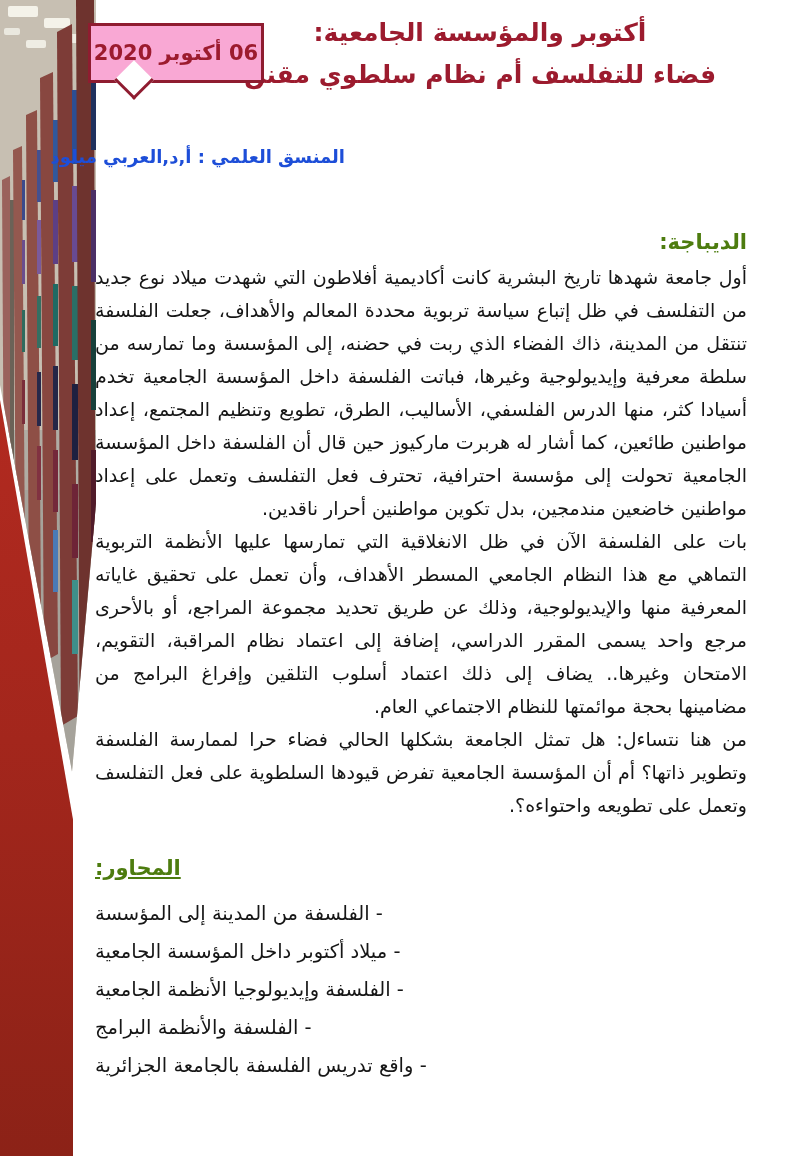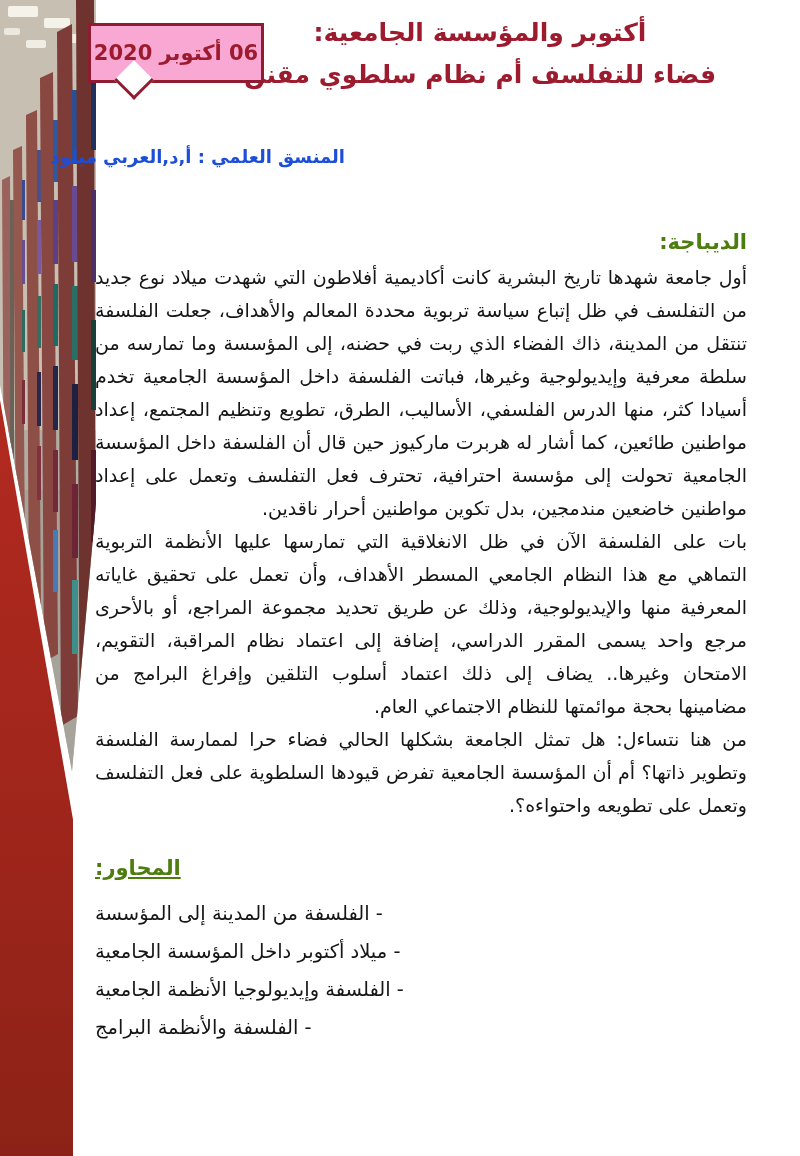--- a/index.html
+++ b/index.html
@@ -145,15 +145,16 @@
   <p>بات على الفلسفة الآن في ظل الانغلاقية التي تمارسها عليها الأنظمة التربوية التماهي مع هذا النظام الجامعي المسطر الأهداف، وأن تعمل على تحقيق غاياته المعرفية منها والإيديولوجية، وذلك عن طريق تحديد مجموعة المراجع، أو بالأحرى مرجع واحد يسمى المقرر الدراسي، إضافة إلى اعتماد نظام المراقبة، التقويم، الامتحان وغيرها.. يضاف إلى ذلك اعتماد أسلوب التلقين وإفراغ البرامج من مضامينها بحجة موائمتها للنظام الاجتماعي العام.</p>
   <p>من هنا نتساءل: هل تمثل الجامعة بشكلها الحالي فضاء حرا لممارسة الفلسفة وتطوير ذاتها؟ أم أن المؤسسة الجامعية تفرض قيودها السلطوية على فعل التفلسف وتعمل على تطويعه واحتواءه؟.</p>
 
   <div class="axes">
     <h2>المحاور:</h2>
     <ul>
       <li>- الفلسفة من المدينة إلى المؤسسة</li>
       <li>-  ميلاد أكتوبر داخل المؤسسة الجامعية</li>
       <li>- الفلسفة وإيديولوجيا الأنظمة الجامعية</li>
       <li>- الفلسفة والأنظمة البرامج</li>
+      <li>- واقع تدريس الفلسفة بالجامعة الجزائرية</li>
     </ul>
   </div>
 </div>
 
 </body></html>

